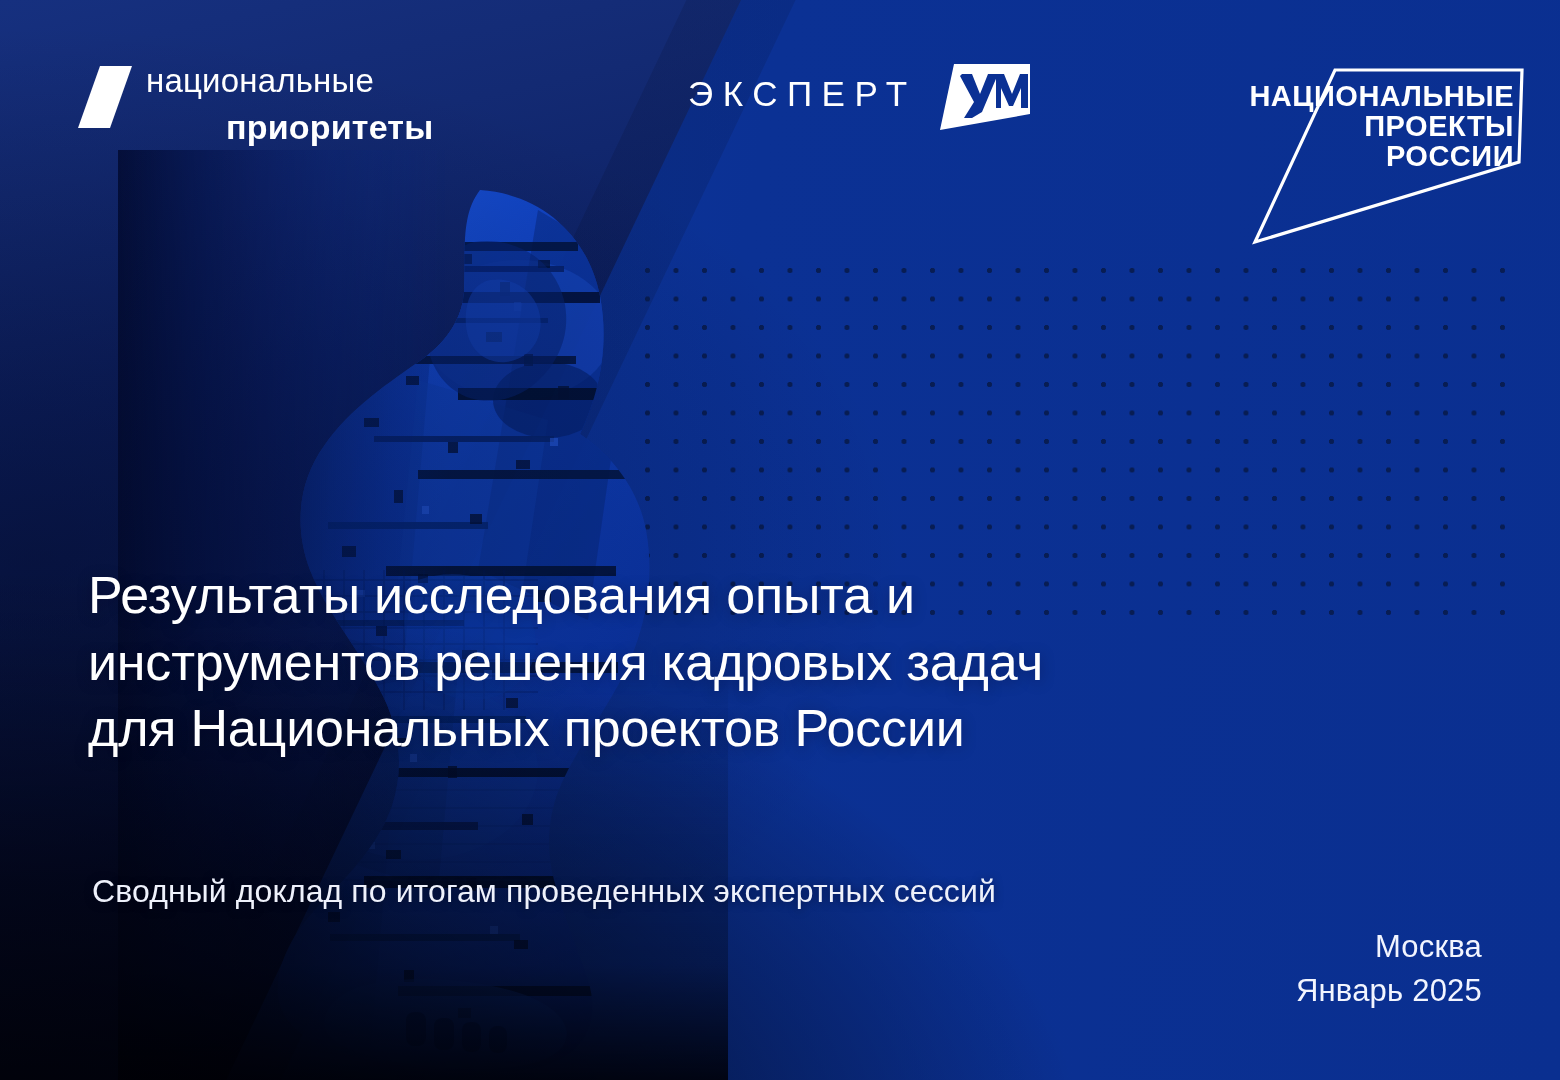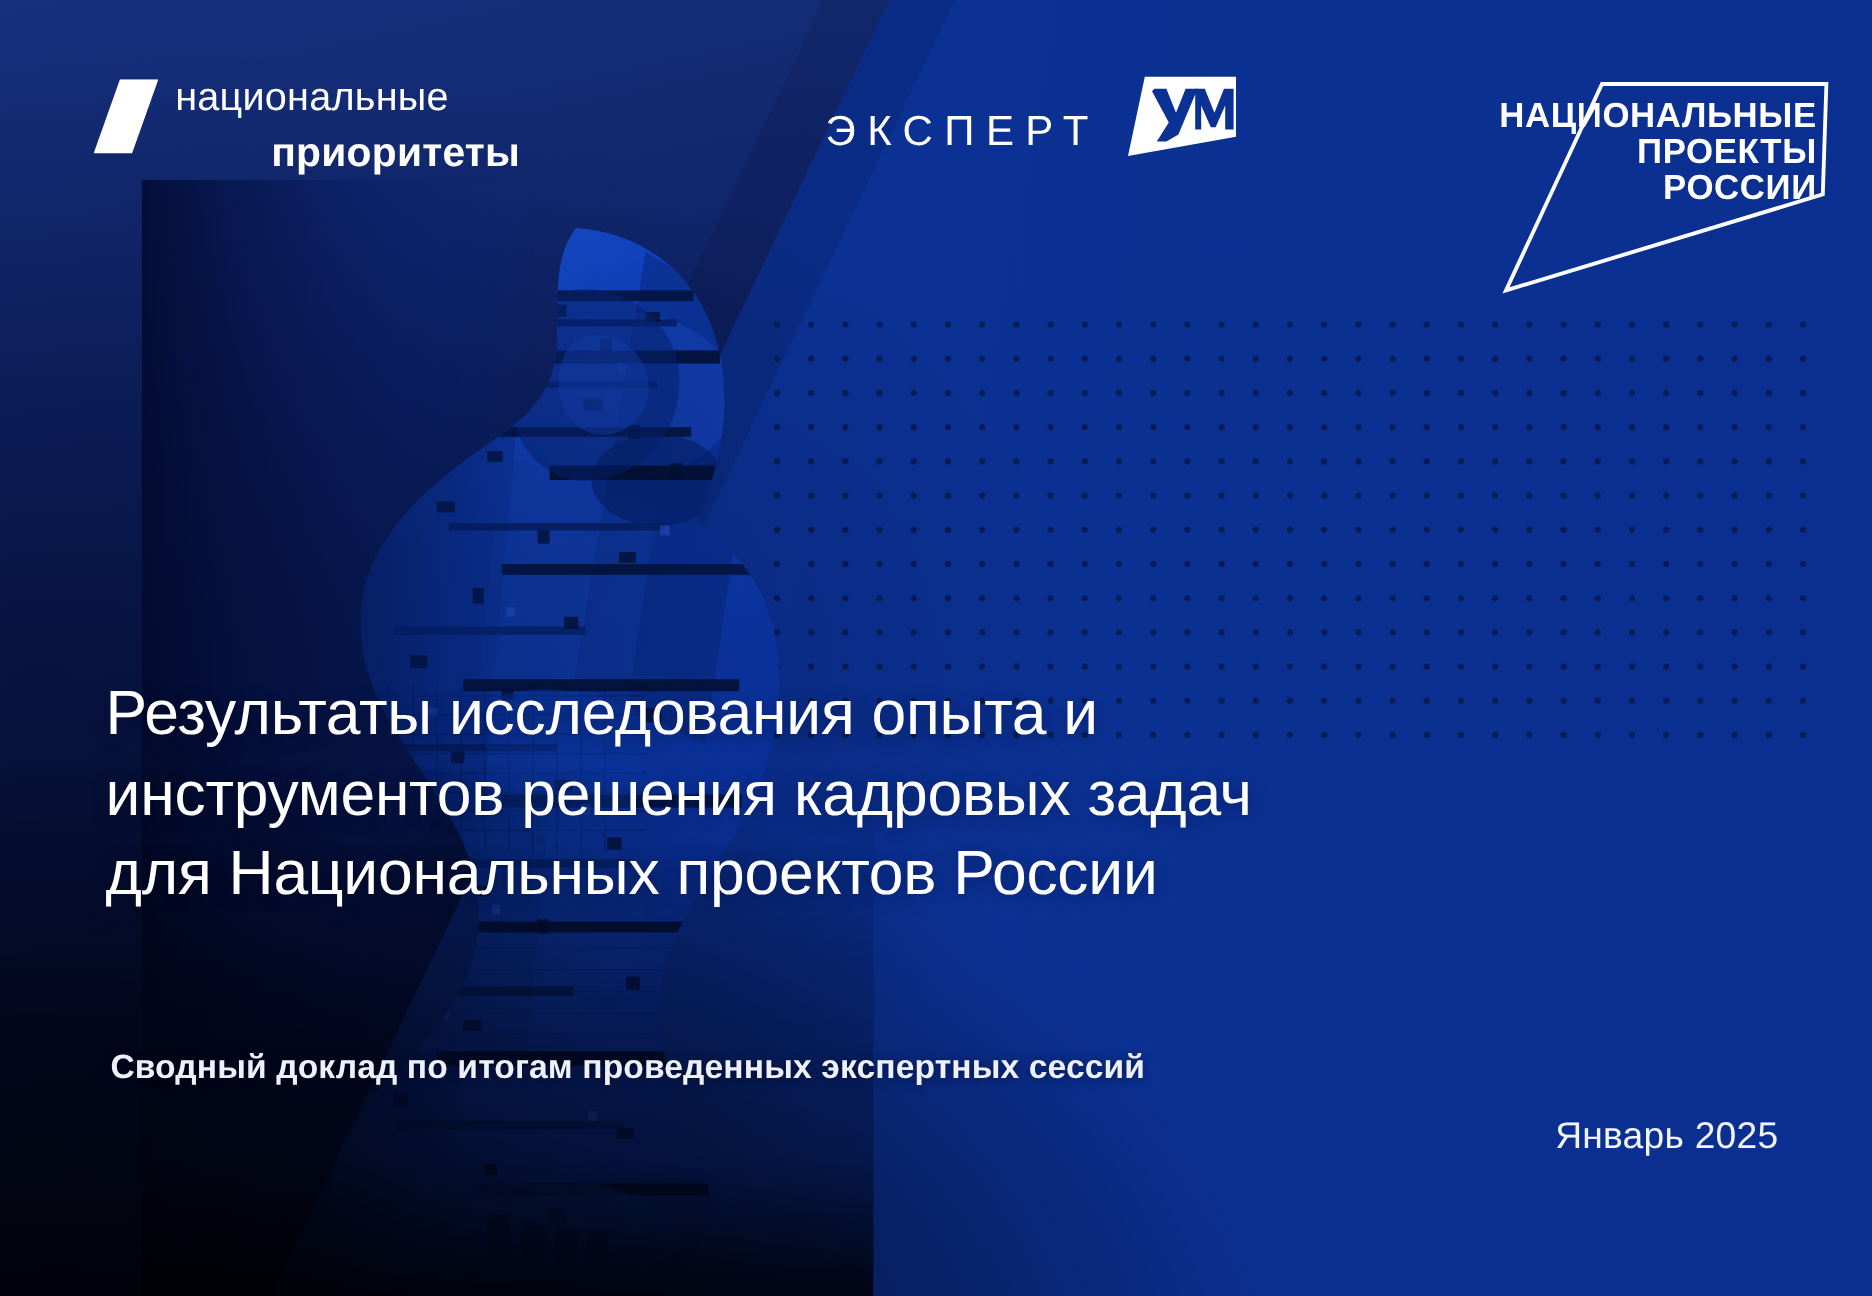--- a/index.html
+++ b/index.html
@@ -127,21 +127,21 @@
 
   .logo-expert {
     position: absolute;
     left: 688px;
     top: 64px;
     width: 340px;
     height: 76px;
   }
   .logo-expert .ex-text {
     position: absolute;
-    left: 0; top: 28px;
+    left: 0; top: 12px;
     font-size: 35px;
     font-weight: 400;
     letter-spacing: 9.5px;
     color: #fff;
     line-height: 1;
     white-space: nowrap;
   }
   .logo-expert .ex-mark {
     position: absolute;
     left: 246px; top: -6px;
@@ -169,22 +169,22 @@
     color: #ffffff;
     letter-spacing: -0.2px;
     text-shadow: 0 2px 14px rgba(0,0,30,.35);
     white-space: pre-line;
   }
 
   .subtitle {
     position: absolute;
     left: 92px;
     top: 873px;
-    font-size: 28px;
-    font-weight: 700;
+    font-size: 32px;
+    font-weight: 400;
     color: #eef1fb;
     letter-spacing: .1px;
     text-shadow: 0 1px 8px rgba(0,0,25,.5);
     white-space: nowrap;
   }
 
   .place-block {
     position: absolute;
     right: 78px;
     top: 925px;
@@ -396,16 +396,17 @@
     </svg>
   </div>
 
   <div class="title">Результаты исследования опыта и
 инструментов решения кадровых задач
 для Национальных проектов России</div>
 
   <div class="subtitle">Сводный доклад по итогам проведенных экспертных сессий</div>
 
   <div class="place-block">
+    <div class="city">Москва</div>
     <div class="date">Январь 2025</div>
   </div>
 
 </div>
 
 </body></html>

